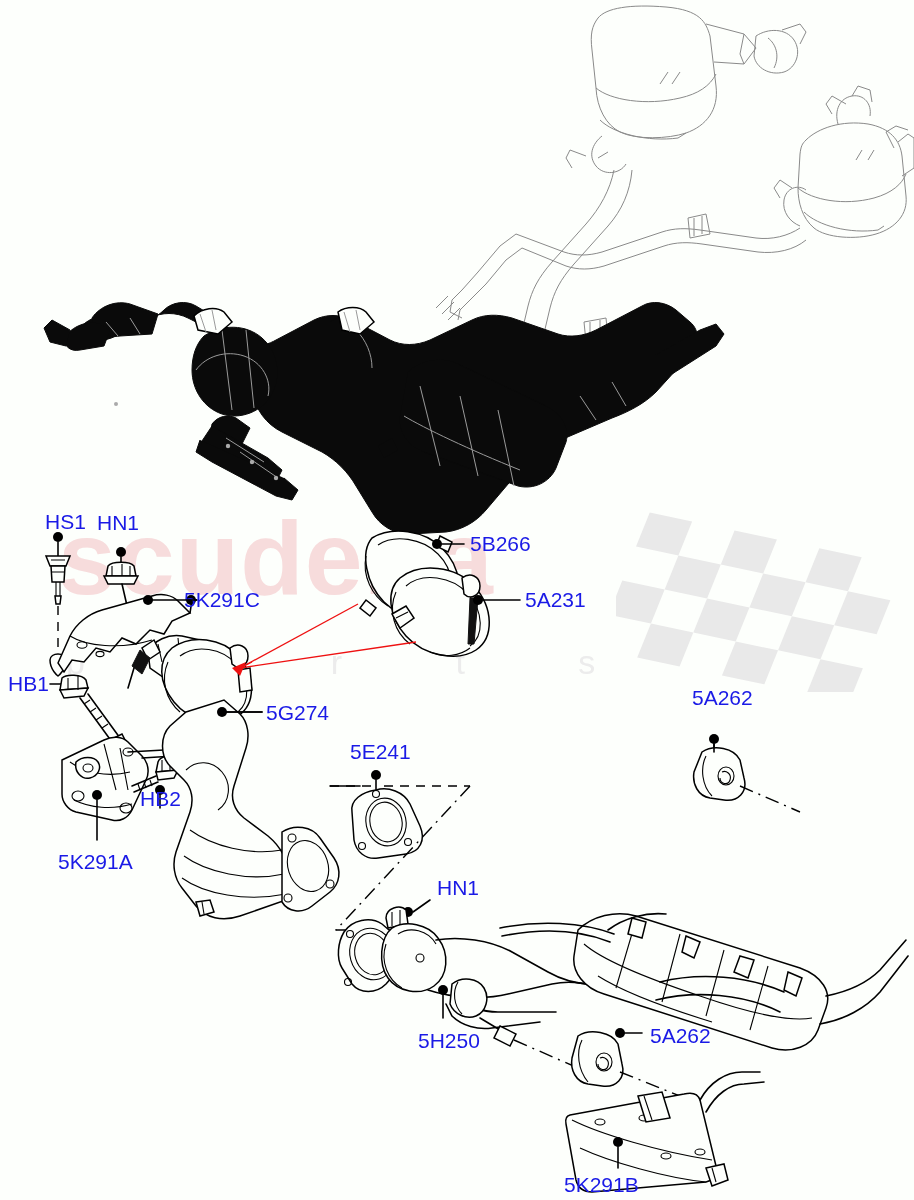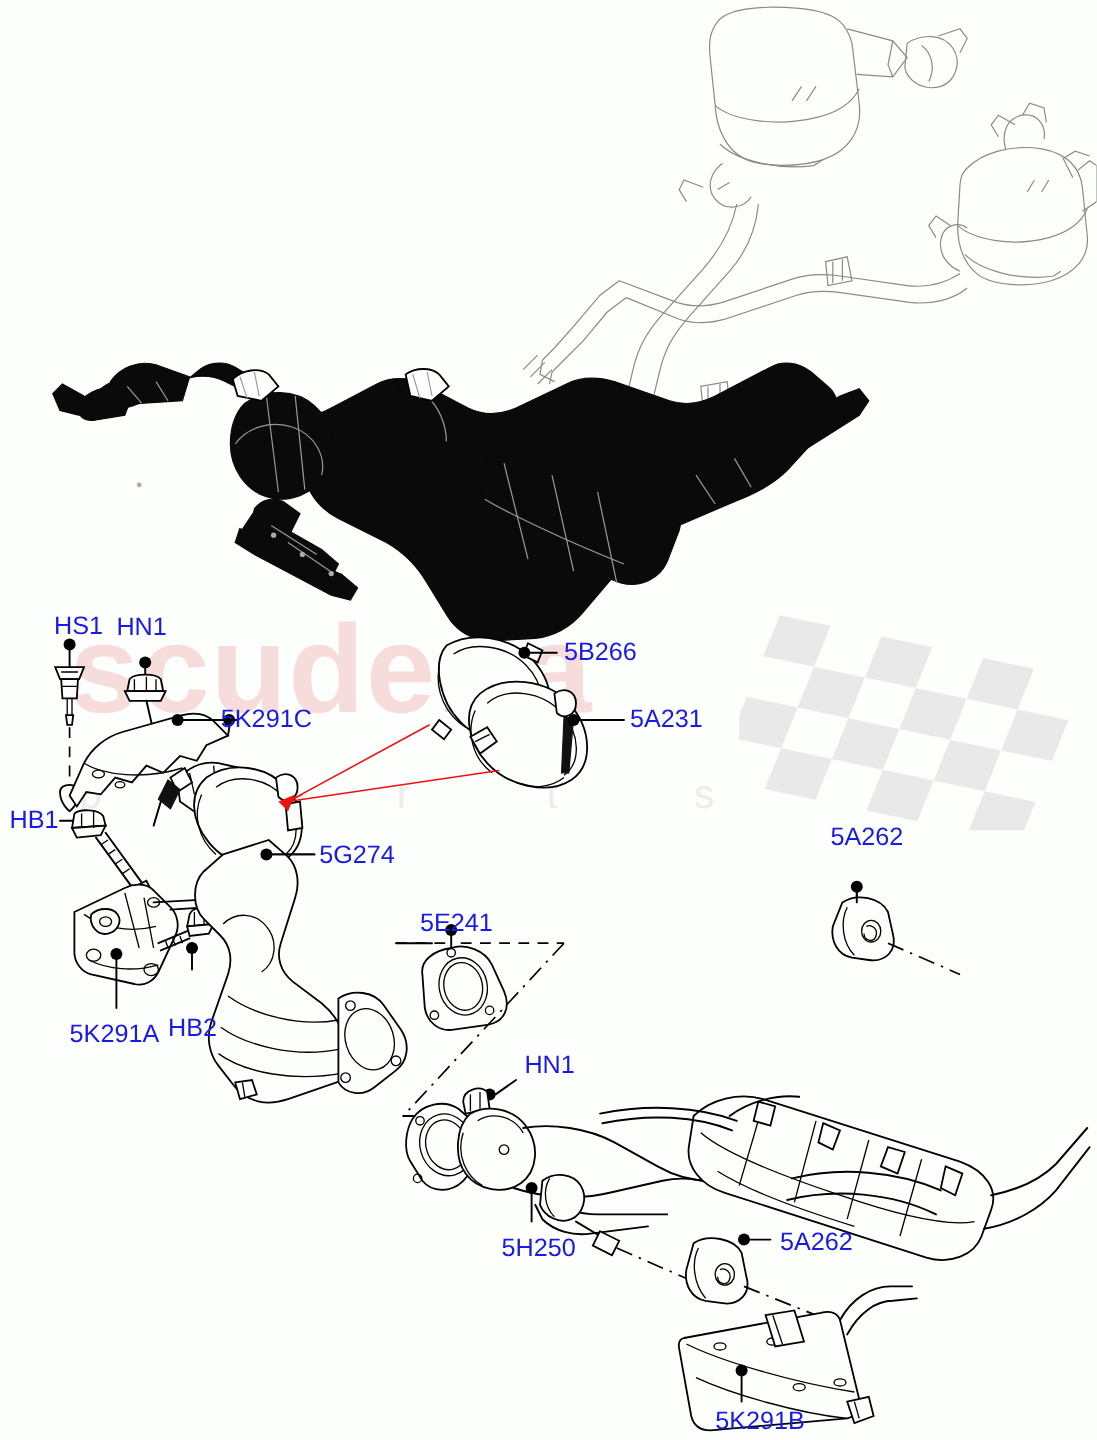--- a/index.html
+++ b/index.html
@@ -569,28 +569,28 @@
     </g>
   </svg>
 
   <div class="lbl" style="left:45px;  top:511px;">HS1</div>
   <div class="lbl" style="left:97px;  top:512px;">HN1</div>
   <div class="lbl" style="left:184px; top:589px;">5K291C</div>
   <div class="lbl" style="left:470px; top:533px;">5B266</div>
   <div class="lbl" style="left:525px; top:589px;">5A231</div>
   <div class="lbl" style="left:8px;   top:673px;">HB1</div>
   <div class="lbl" style="left:266px; top:702px;">5G274</div>
-  <div class="lbl" style="left:350px; top:759px;">5E241</div>
-  <div class="lbl" style="left:140px; top:846px;text-align:right;">HB2</div>
+  <div class="lbl" style="left:350px; top:741px;">5E241</div>
+  <div class="lbl" style="left:140px; top:788px;text-align:right;">HB2</div>
   <div class="lbl" style="left:692px; top:687px;">5A262</div>
   <div class="lbl" style="left:58px;  top:851px;">5K291A</div>
   <div class="lbl" style="left:437px; top:877px;">HN1</div>
   <div class="lbl" style="left:418px; top:1030px;">5H250</div>
   <div class="lbl" style="left:650px; top:1025px;">5A262</div>
-  <div class="lbl" style="left:596px; top:1174px;">5K291B</div>
+  <div class="lbl" style="left:564px; top:1174px;">5K291B</div>
 
   <svg class="layer" viewBox="0 0 914 1200">
     <path class="ln" d="M148 600 L196 600"></path>
     <circle class="dot" cx="148" cy="600" r="5"></circle>
     <path class="ln" d="M222 712 L262 712"></path>
     <path class="ln" d="M714 744 L714 752"></path>
   </svg>
 
 </div>
 

